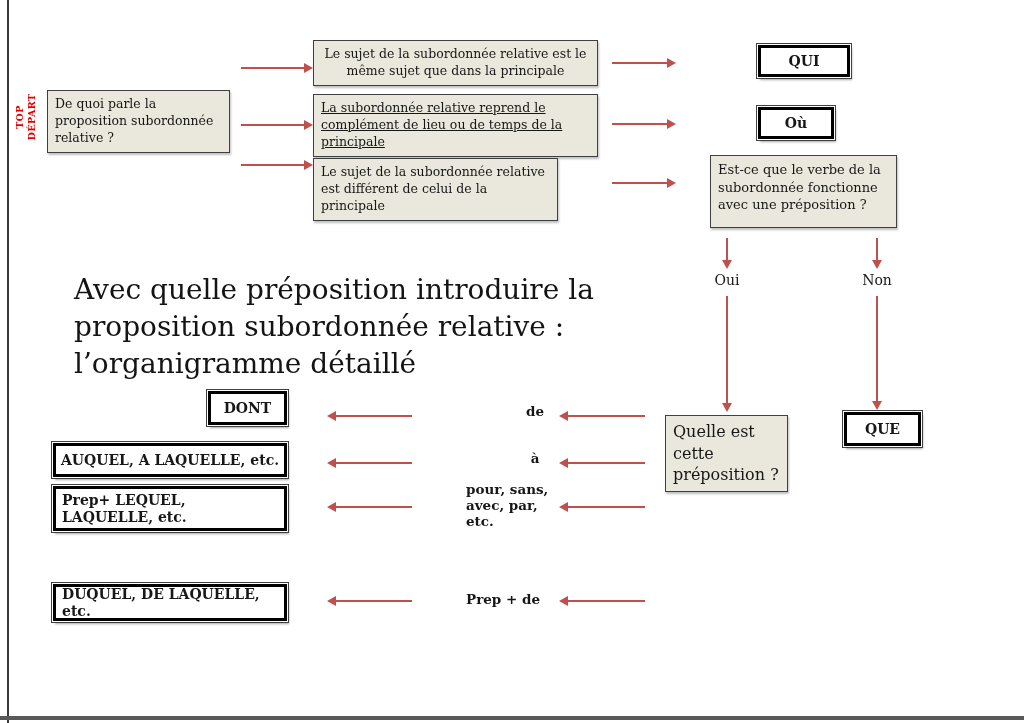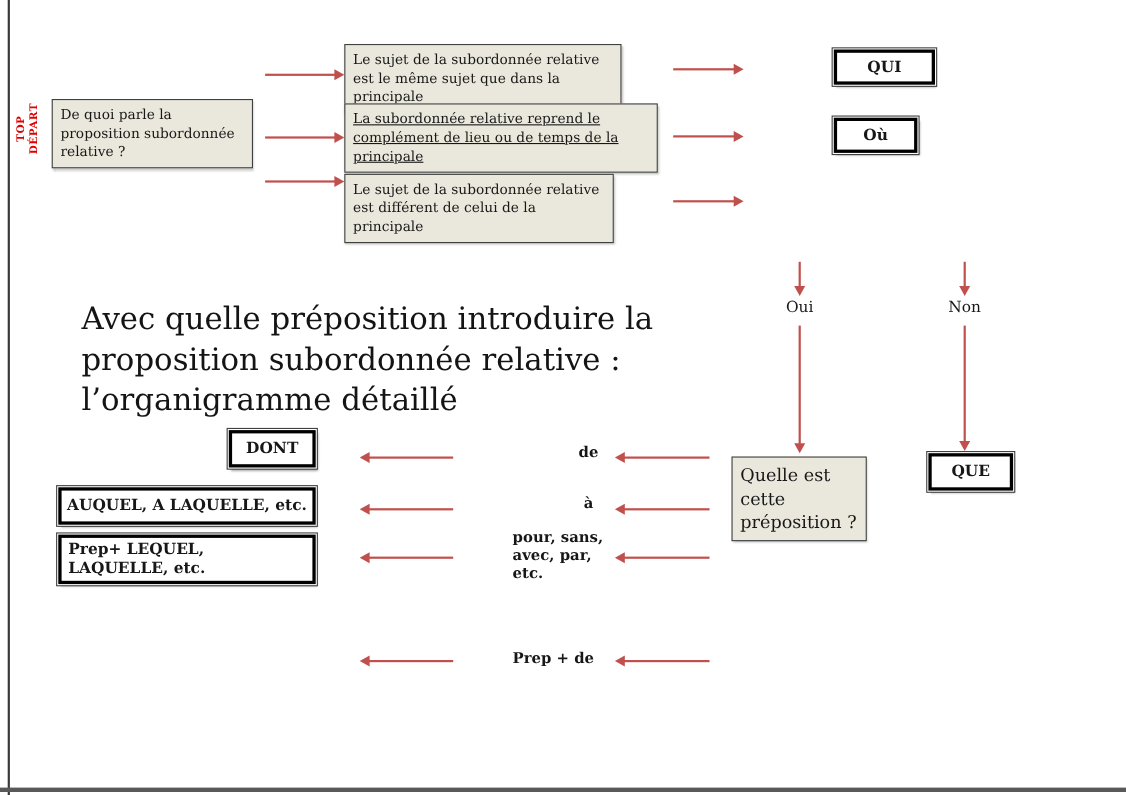--- a/index.html
+++ b/index.html
@@ -68,50 +68,52 @@
 
   <div id="start-label" class="pre">TOP
 DÉPART</div>
 
   <div class="bbox" style="left:47px; top:90px; width:183px; min-height:58px;">De quoi parle la proposition subordonnée relative ?</div>
 
   <div class="ar" style="left:241px; top:67px; width:64px;"></div>
   <div class="ar" style="left:241px; top:124px; width:64px;"></div>
   <div class="ar" style="left:241px; top:164px; width:64px;"></div>
 
-  <div class="bbox" style="left:313px; top:40px; width:252px; min-height:42px;">Le sujet de la subordonnée relative est le même sujet que dans la principale</div>
+  <div class="bbox" style="left:313px; top:40px; width:285px; min-height:42px;text-align:center;">Le sujet de la subordonnée relative est le même sujet que dans la principale</div>
   <div class="bbox" style="left:313px; top:94px; width:285px; min-height:55px;text-decoration:underline;">La subordonnée relative reprend le complément de lieu ou de temps de la principale</div>
   <div class="bbox" style="left:313px; top:158px; width:245px; min-height:42px;">Le sujet de la subordonnée relative est différent de celui de la principale</div>
 
   <div class="ar" style="left:612px; top:62px; width:56px;"></div>
   <div class="ar" style="left:612px; top:123px; width:56px;"></div>
   <div class="ar" style="left:612px; top:182px; width:56px;"></div>
 
   <div class="dbox" style="left:758px; top:45px; width:92px; height:32px;">QUI</div>
   <div class="dbox" style="left:758px; top:107px; width:76px; height:32px;">Où</div>
 
+  <div class="bbox" style="left:710px; top:155px; width:187px; min-height:73px; font-size:13px;">Est-ce que le verbe de la subordonnée fonctionne avec une préposition ?</div>
 
   <div class="ad" style="left:726px; top:238px; height:23px;"></div>
   <div class="ad" style="left:876px; top:238px; height:23px;"></div>
   <div class="small-lbl" style="left:702px; top:272px; width:50px;">Oui</div>
   <div class="small-lbl" style="left:852px; top:272px; width:50px;">Non</div>
 
   <div class="ad" style="left:726px; top:296px; height:108px;"></div>
   <div class="ad" style="left:876px; top:296px; height:106px;"></div>
 
   <div id="page-title" class="pre">Avec quelle préposition introduire la
 proposition subordonnée relative :
 l’organigramme détaillé</div>
 
   <div class="bbox" style="left:665px; top:415px; width:123px; min-height:46px; font-size:16px;">Quelle est cette préposition ?</div>
   <div class="dbox" style="left:844px; top:412px; width:77px; height:34px;">QUE</div>
 
   <div class="dbox" style="left:208px; top:391px; width:79px; height:34px;">DONT</div>
   <div class="dbox" style="left:53px; top:443px; width:234px; height:34px;">AUQUEL, A LAQUELLE, etc.</div>
   <div class="dbox left" style="left:53px; top:486px; width:234px; height:45px;">Prep+ LEQUEL, LAQUELLE, etc.</div>
+  <div class="dbox left" style="left:53px; top:584px; width:234px; height:37px;">DUQUEL, DE LAQUELLE, etc.</div>
 
   <div class="al" style="left:335px; top:415px; width:77px;"></div>
   <div class="al" style="left:335px; top:462px; width:77px;"></div>
   <div class="al" style="left:335px; top:506px; width:77px;"></div>
   <div class="al" style="left:335px; top:600px; width:77px;"></div>
 
   <div class="lbl center" style="left:505px; top:404px; width:60px;">de</div>
   <div class="lbl center" style="left:505px; top:451px; width:60px;">à</div>
   <div class="lbl pre" style="left:466px; top:482px; width:110px;">pour, sans,
 avec, par,

